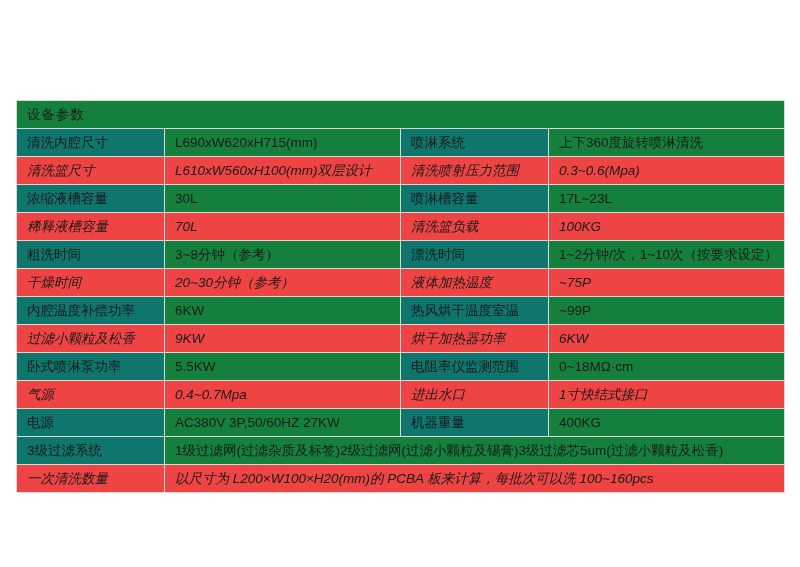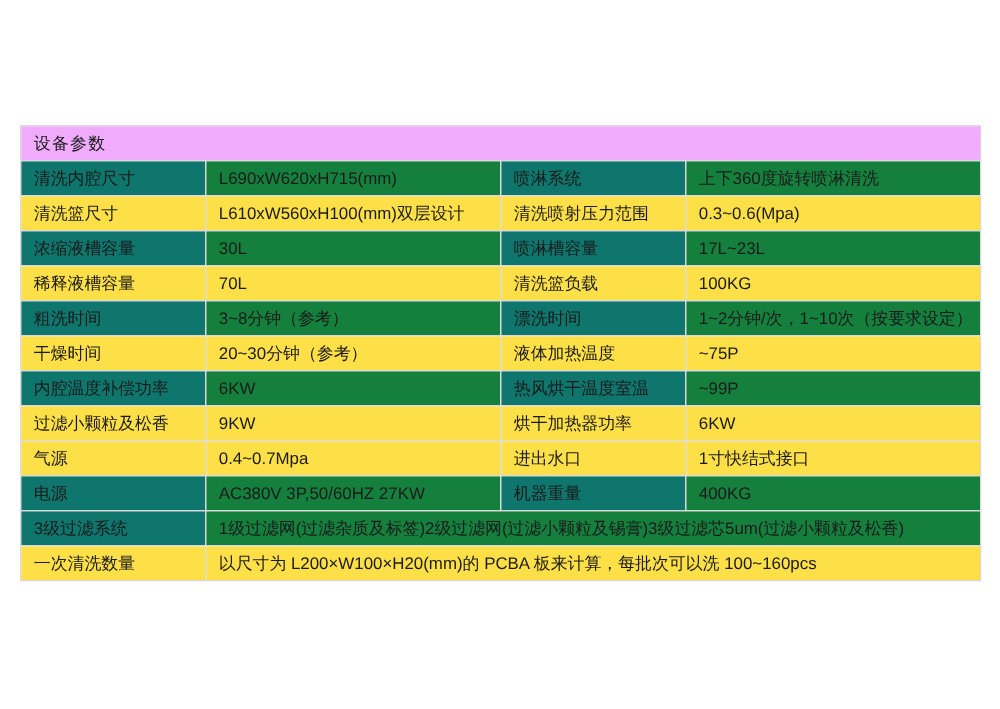--- a/index.html
+++ b/index.html
@@ -30,37 +30,37 @@
     height: 27px;
     font-size: 13.5px;
     font-weight: normal;
     text-align: left;
     vertical-align: middle;
     color: #1a1a1a;
     overflow: hidden;
     white-space: nowrap;
   }
   .title-row th {
-    background: #f0abfc;
+    background: #15803d;
     color: #ffffff;
     text-align: center;
     font-size: 14px;
     font-weight: bold;
     height: 28px;
     border: 1px solid #2b5fa8;
     letter-spacing: 1px;
     font-family: Liberation Serif, serif;
   }
   col.c1 { width: 148px; }
   col.c2 { width: 236px; }
   col.c3 { width: 148px; }
   col.c4 { width: 236px; }
   .label { background: #0f766e; }
   .value { background: #15803d; }
-  tr.zebra td { background: #fde047; }
+  tr.zebra td { background: #ef4444; font-style: italic; }
   .wide { white-space: nowrap; }
 </style>
 </head>
 <body>
 
 <div class="sheet">
   <table class="spec">
     <colgroup>
       <col class="c1">
         <col class="c2">
@@ -114,20 +114,26 @@
         <td class="value">6KW</td>
         <td class="label">热风烘干温度室温</td>
         <td class="value">~99P</td>
       </tr>
       <tr class="zebra">
         <td class="label">过滤小颗粒及松香</td>
         <td class="value">9KW</td>
         <td class="label">烘干加热器功率</td>
         <td class="value">6KW</td>
       </tr>
+      <tr>
+        <td class="label">卧式喷淋泵功率</td>
+        <td class="value">5.5KW</td>
+        <td class="label">电阻率仪监测范围</td>
+        <td class="value">0~18MΩ·cm</td>
+      </tr>
       <tr class="zebra">
         <td class="label">气源</td>
         <td class="value">0.4~0.7Mpa</td>
         <td class="label">进出水口</td>
         <td class="value">1寸快结式接口</td>
       </tr>
       <tr>
         <td class="label">电源</td>
         <td class="value">AC380V 3P,50/60HZ 27KW</td>
         <td class="label">机器重量</td>

